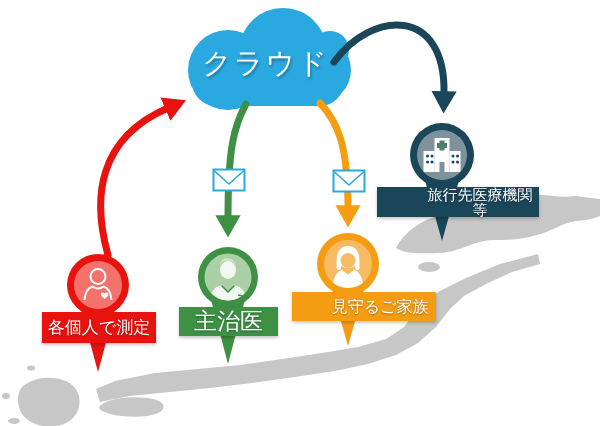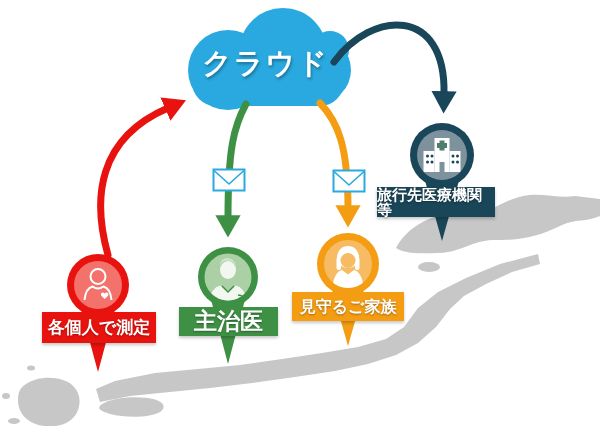--- a/index.html
+++ b/index.html
@@ -1,30 +1,30 @@
 <!DOCTYPE html>
 <html><head>
 <meta charset="utf-8">
 <style>
   html,body{margin:0;padding:0;background:#ffffff;}
   #stage{
     position:relative;width:600px;height:426px;overflow:hidden;background:#ffffff;
     font-family:"Liberation Sans","DejaVu Sans",sans-serif;
   }
   #diagram-svg{position:absolute;left:0;top:0;}
-  .label{position:absolute;z-index:3;color:#fff;font-weight:bold;
-    display:flex;align-items:center;justify-content:center;
+  .label{position:absolute;z-index:3;color:#fff;font-weight:normal;
+    display:flex;align-items:center;justify-content:center;text-align:center;
     text-shadow:0 1px 2px rgba(0,0,0,0.35);line-height:1;}
   .banner{box-shadow:0 2px 3px rgba(0,0,0,0.22);}
   #cloud-label{left:188px;top:42px;width:155px;height:42px;font-size:29px;
     letter-spacing:2px;text-shadow:1px 2px 3px rgba(0,0,0,0.35);}
   #banner-individual{left:42px;top:312px;width:114px;height:31px;background:#e8130f;font-size:17px;}
   #banner-doctor{left:179px;top:307px;width:99px;height:29px;background:#3e9144;font-size:23px;}
-  #banner-family{left:292px;top:292px;width:112px;height:29px;background:#f49d13;font-size:16px;}
-  #banner-travel{left:377px;top:187px;width:118px;height:30px;background:#1a4659;font-size:15px;}
+  #banner-family{left:292px;top:292px;width:112px;height:29px;background:#f49d13;font-size:16px;padding-left:32px;}
+  #banner-travel{left:377px;top:187px;width:118px;height:30px;background:#1a4659;font-size:15px;padding-left:44px;}
 </style>
 </head>
 <body>
 
 <div id="stage">
 
 <svg id="diagram-svg" width="600" height="426" viewBox="0 0 600 426">
   <defs>
     <marker id="mr-red" markerWidth="3.6" markerHeight="3.6" refX="0.4" refY="1.8" orient="auto">
       <path d="M0,0 L3.2,1.8 L0,3.6 Z" fill="#e8130f"></path>

